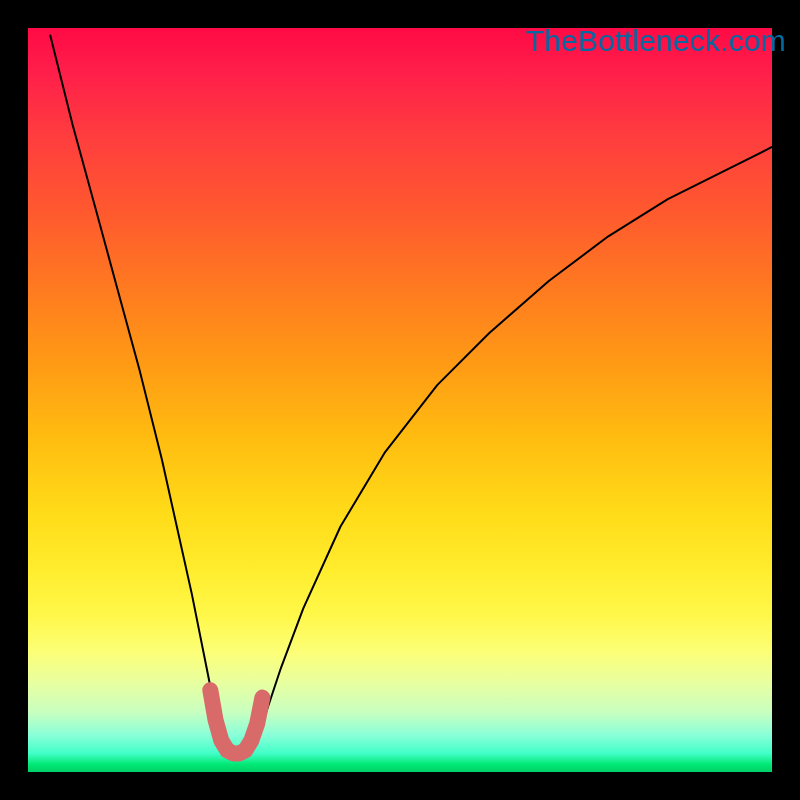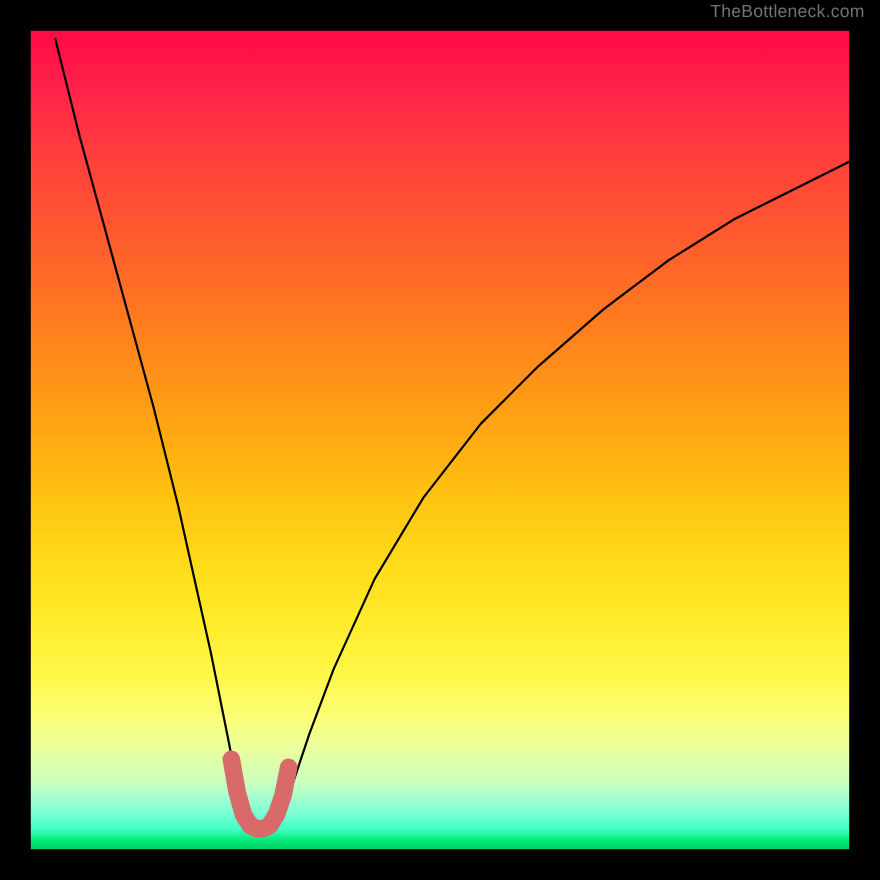--- a/index.html
+++ b/index.html
@@ -31,26 +31,26 @@
       #e8ffa0 88%,
       #c8ffc0 92%,
       #8affd8 95%,
       #42ffc8 97.5%,
       #00e874 99%,
       #00d068 100%
     );
   }
   .watermark {
     position: absolute;
-    top: 2px;
+    top: 24px;
     right: 14px;
     font-family: Arial, Helvetica, sans-serif;
-    font-size: 16px;
+    font-size: 30px;
     font-weight: 500;
-    color: #737373;
+    color: #0369a1;
     letter-spacing: 0.2px;
   }
   svg.curve {
     position: absolute;
     left: 0;
     top: 0;
     width: 744px;
     height: 744px;
   }
 </style>

